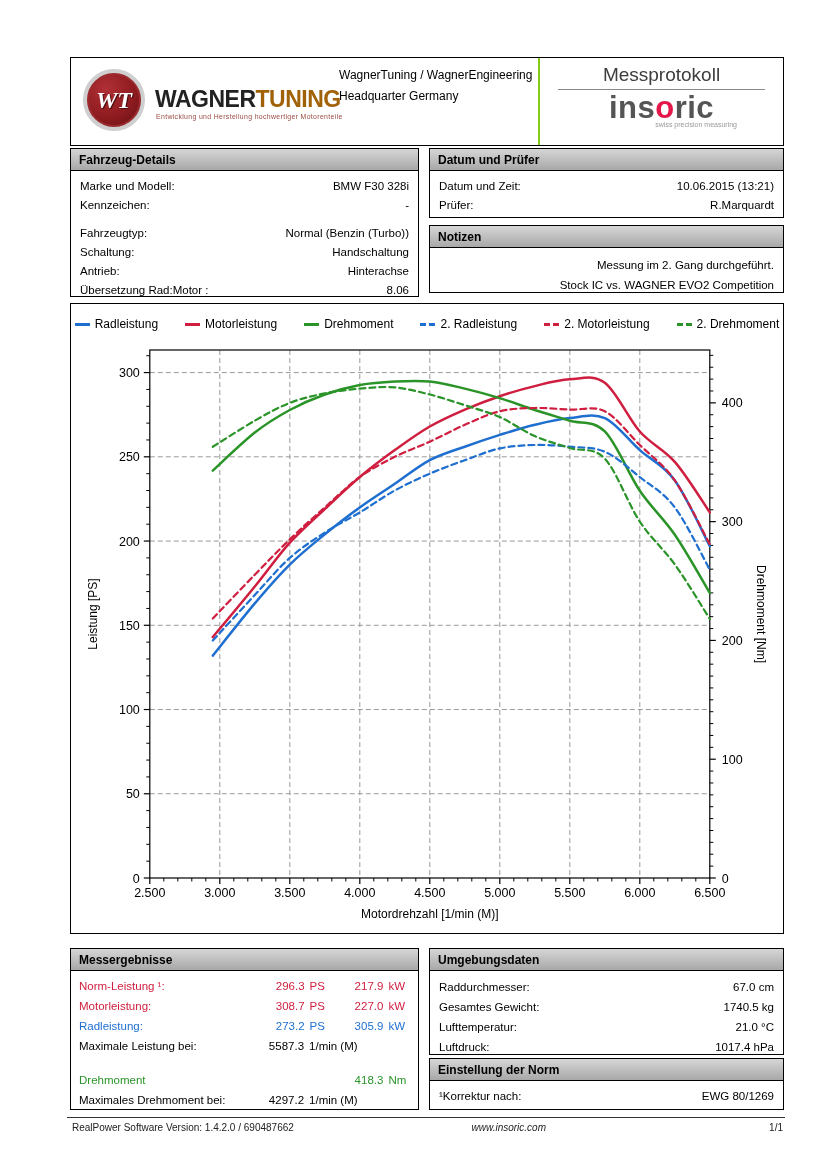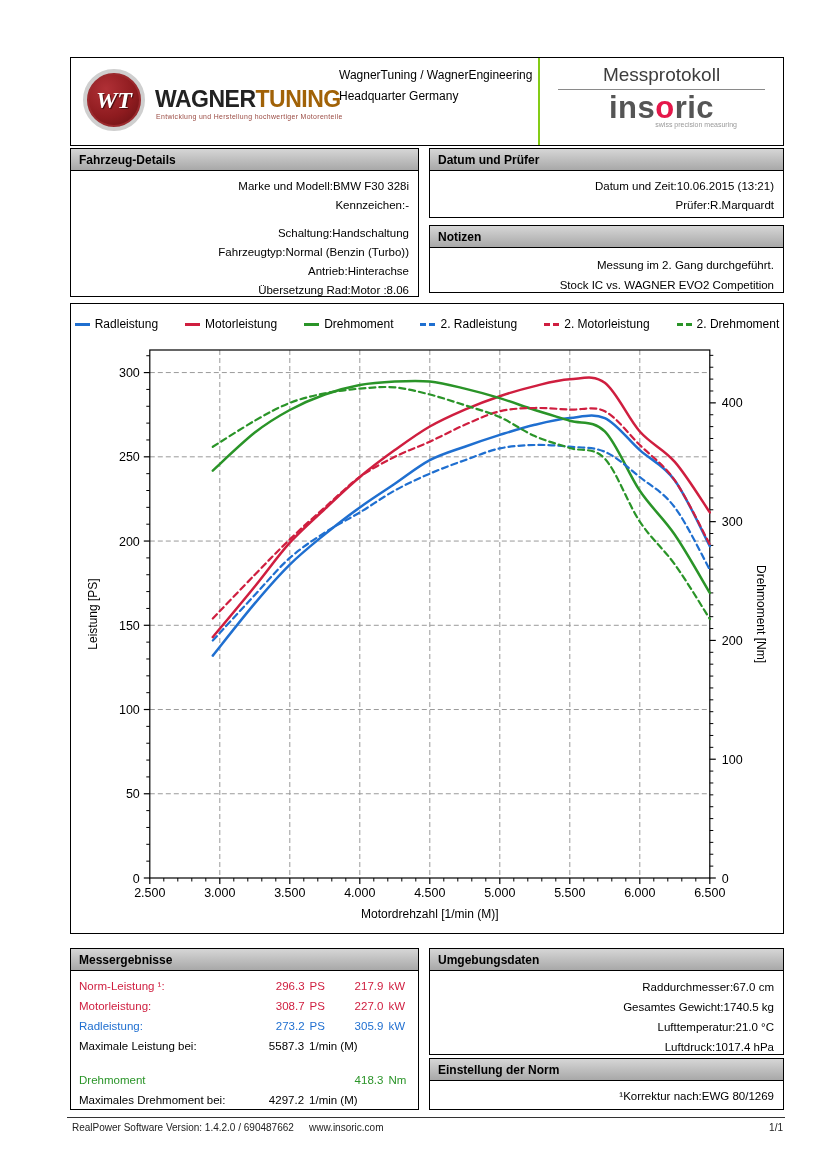--- a/index.html
+++ b/index.html
@@ -1,20 +1,20 @@
 <!DOCTYPE html>
 <html><head>
 <meta charset="utf-8">
 <style>
   html,body{margin:0;padding:0;background:#fff;}
   body{width:826px;height:1169px;position:relative;font-family:"Liberation Sans","DejaVu Sans",sans-serif;color:#000;}
   .box{position:absolute;border:1px solid #000;background:#fff;box-sizing:border-box;}
   .bar{height:22px;background:linear-gradient(#d6d6d6,#a8a8a8);border-bottom:1px solid #000;
        font-weight:bold;font-size:12px;padding:4px 0 0 8px;box-sizing:border-box;}
-  .kv{display:flex;justify-content:flex-end;padding:0 9px 0 9px;font-size:11.5px;line-height:19px;}
+  .kv{display:flex;justify-content:space-between;padding:0 9px 0 9px;font-size:11.5px;line-height:19px;}
   .kv .v{text-align:right;}
   .sp8{height:9px;}
   
   #hdr{left:70px;top:57px;width:714px;height:89px;display:flex;}
   #hdr .logo-cell{width:265px;position:relative;}
   .badge{position:absolute;left:12px;top:11px;width:62px;height:62px;border-radius:50%;
          background:radial-gradient(circle at 35% 30%,#b03036,#8e1b1f 55%,#5f0f12);
          border:4px solid #cfcfcf;box-sizing:border-box;box-shadow:inset 0 0 0 2px #9b2a2e;
          display:flex;align-items:center;justify-content:center;}
   .badge span{color:#fff;font-weight:bold;font-size:24px;font-family:"Liberation Serif",serif;
@@ -58,21 +58,21 @@
   .mrow[data-color="blue"]{color:#1f6fd0;}
   .mrow[data-color="green"]{color:#2a9428;}
   .gap14{height:14px;}
   #env{left:429px;top:948px;width:355px;height:107px;}
   #norm{left:429px;top:1058px;width:355px;height:52px;}
   .pt5{padding-top:5px;} .pt6{padding-top:6px;}
   
   #footer-line{position:absolute;left:67px;top:1117px;width:718px;border-top:1px solid #333;}
   #footer{position:absolute;left:67px;top:1122px;width:718px;font-size:10px;color:#222;display:flex;}
   #footer .fl{flex:1;text-align:left;padding-left:5px;}
-  #footer .fc{flex:1;text-align:left;}
+  #footer .fc{flex:1;text-align:right;font-style:italic;}
   #footer .fr{flex:1;text-align:right;padding-right:2px;}
 </style>
 </head>
 <body>
 
 <div class="box" id="hdr">
   <div class="logo-cell">
     <div class="badge">
       <span>WT</span>
     </div>
@@ -99,26 +99,26 @@
     <div class="kv">
         <span>Marke und Modell:</span>
         <span class="v">BMW F30 328i</span>
       </div>
     <div class="kv">
         <span>Kennzeichen:</span>
         <span class="v">-</span>
       </div>
     <div class="sp8"></div>
     <div class="kv">
+        <span>Fahrzeugtyp:</span>
+        <span class="v">Normal (Benzin (Turbo))</span>
+      </div>
+    <div class="kv">
         <span>Schaltung:</span>
         <span class="v">Handschaltung</span>
-      </div>
-    <div class="kv">
-        <span>Fahrzeugtyp:</span>
-        <span class="v">Normal (Benzin (Turbo))</span>
       </div>
     <div class="kv">
         <span>Antrieb:</span>
         <span class="v">Hinterachse</span>
       </div>
     <div class="kv">
         <span>Übersetzung Rad:Motor :</span>
         <span class="v">8.06</span>
       </div>
   </div>

